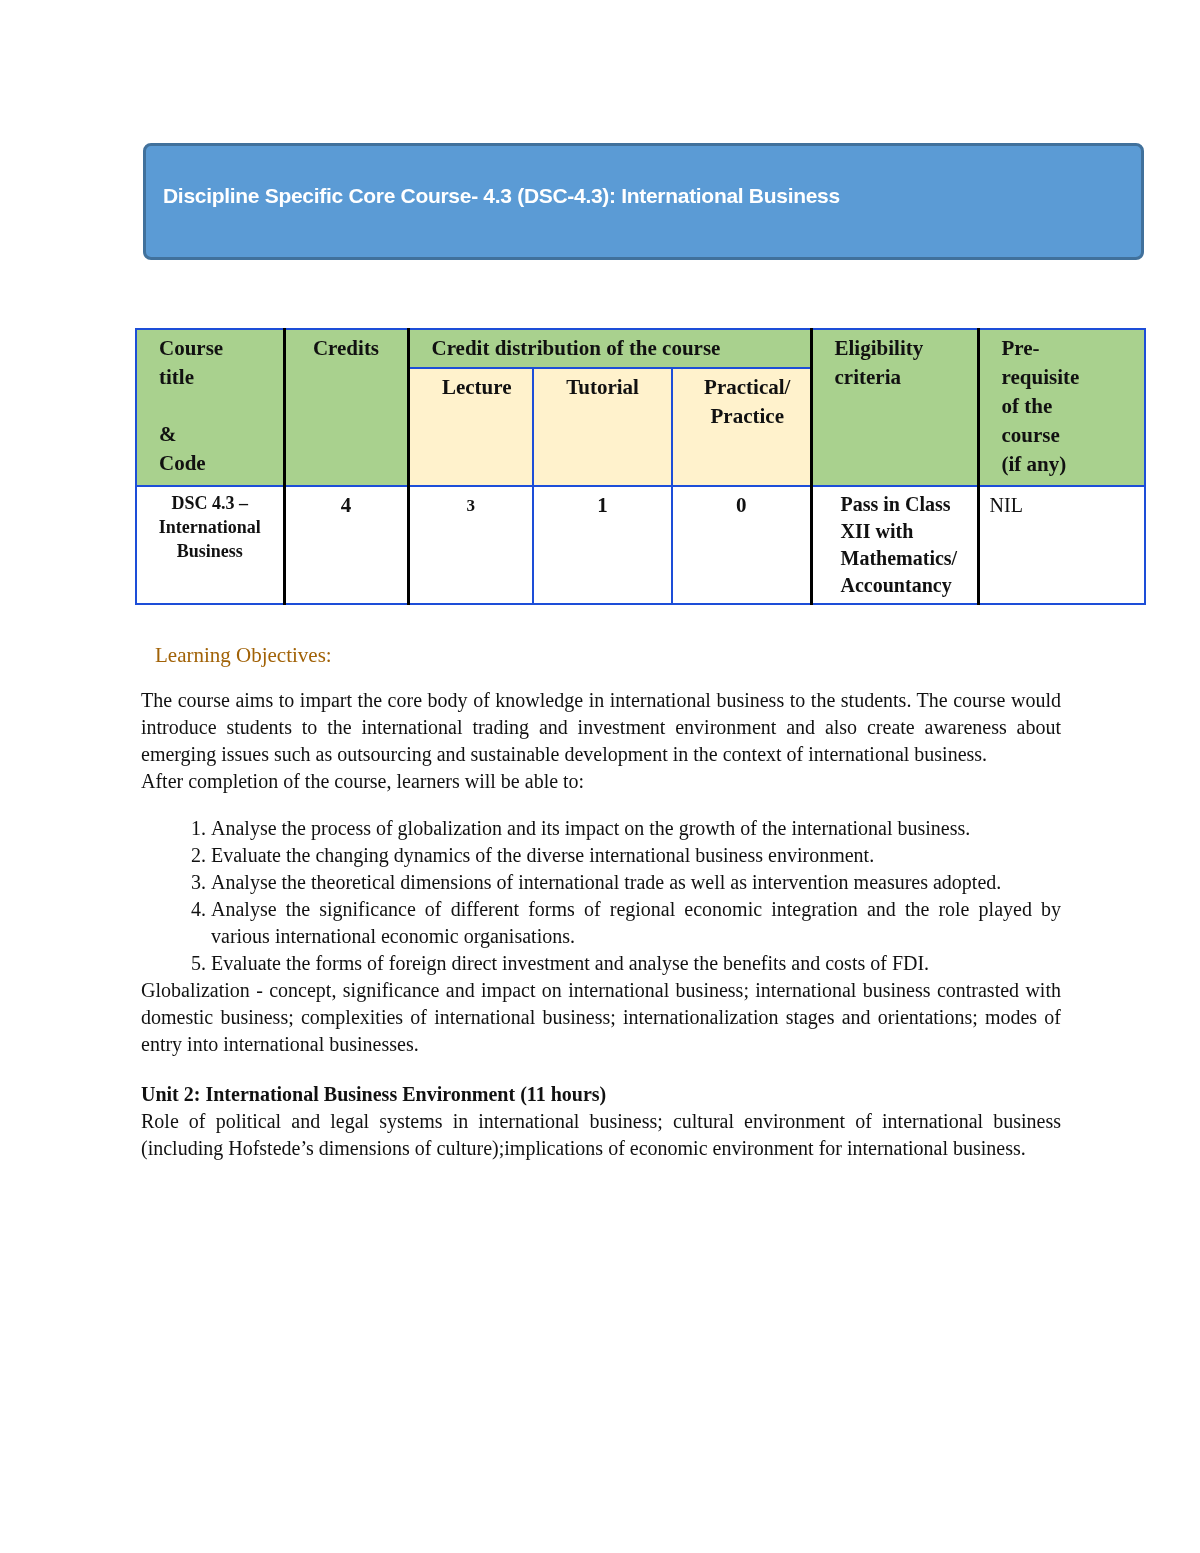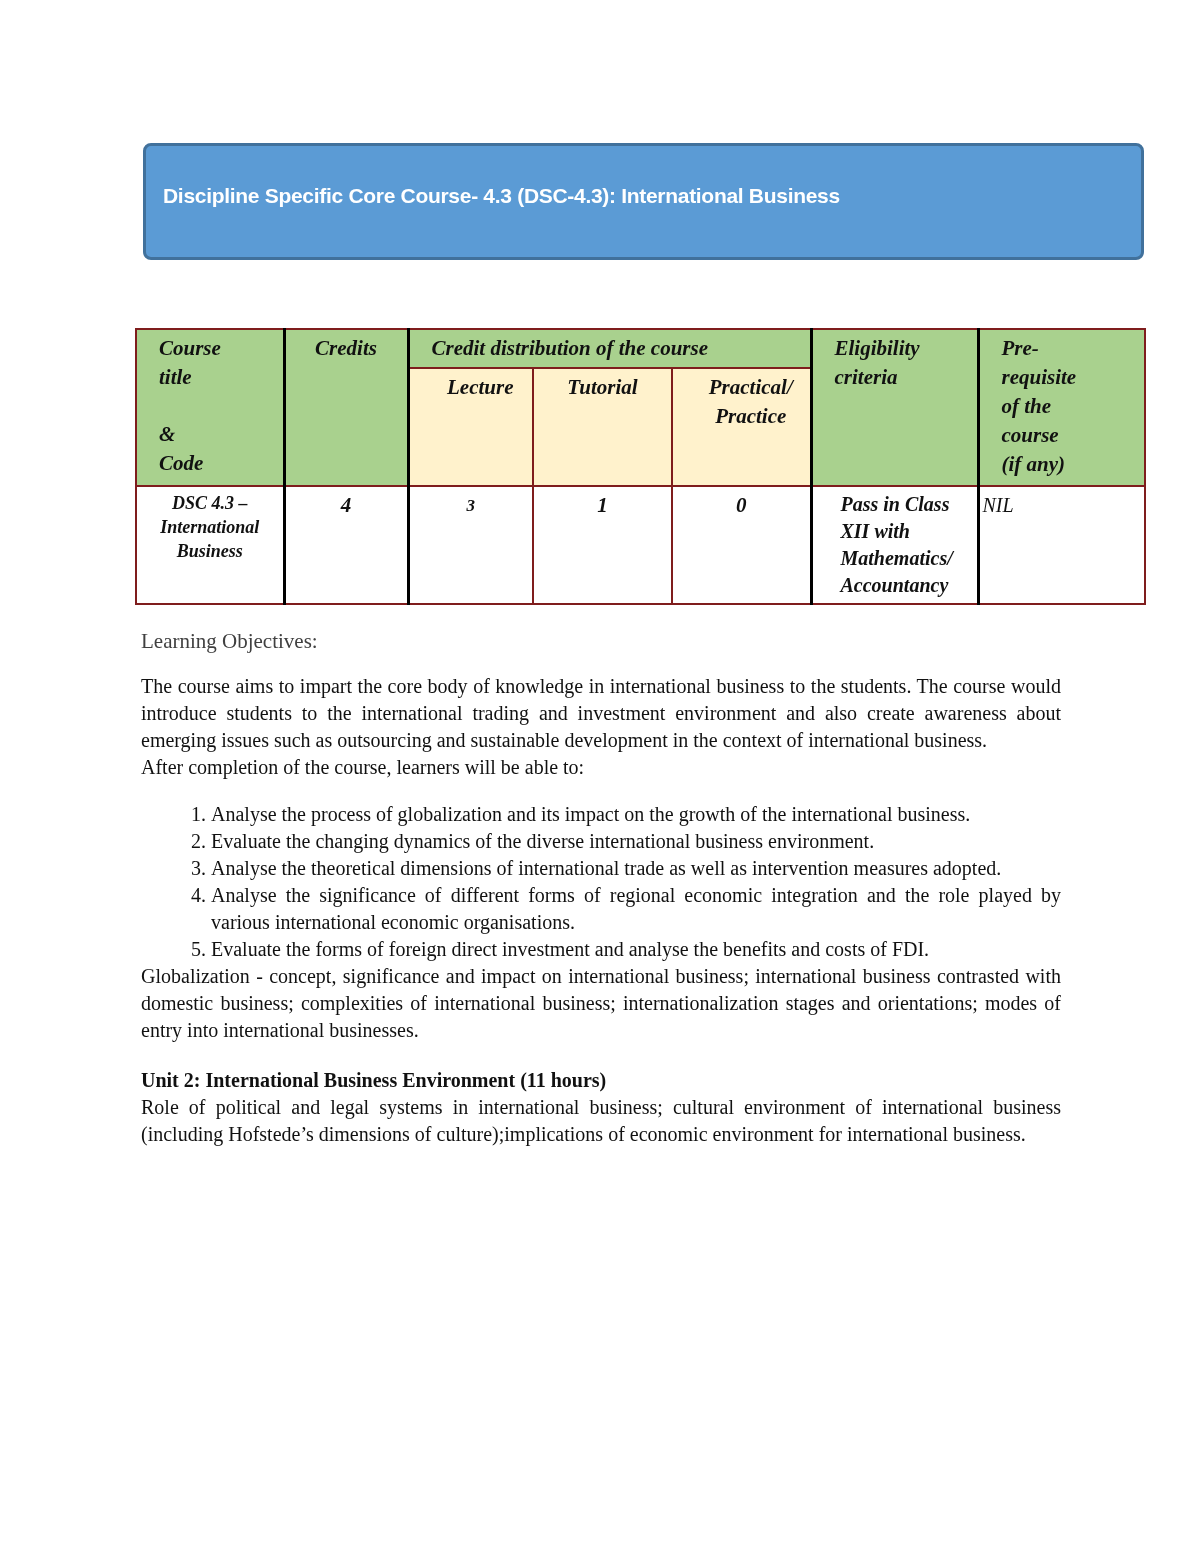--- a/index.html
+++ b/index.html
@@ -17,37 +17,37 @@
       font-family: "Liberation Sans", "DejaVu Sans", sans-serif;
       font-weight: bold; font-size: 21px; color: #ffffff; letter-spacing: -0.3px;
       white-space: nowrap;
     }
     table.course {
       position: absolute; left: 135px; top: 328px; width: 1009px;
       border-collapse: collapse; table-layout: fixed;
       font-size: 21px;
     }
     table.course td {
-      border: 2px solid #7f1d1d; vertical-align: top; padding: 4px 3px; line-height: 29px; font-style: italic;
+      border: 2px solid #1d4ed8; vertical-align: top; padding: 4px 10px; line-height: 29px;
     }
     table.course td.thick-l { border-left: 3px solid #000; }
     .hdr-green { background: #A9D18E; font-weight: bold; }
     .hdr-cream { background: #FFF2CC; font-weight: bold; text-align: center; }
     .center { text-align: center; }
     .data-row td { height: 108px; padding-top: 2px; }
     .data-row .title-cell { font-size: 18px; line-height: 24px; font-weight: bold; text-align: center; }
     .data-row .elig { font-size: 20px; line-height: 27px; font-weight: bold; }
     .data-row .nil { font-size: 20px; font-weight: normal; text-align: left; }
     .practice-sub { line-height: 38px; }
 
     .content {
       position: absolute; left: 141px; top: 628px; width: 920px;
       font-size: 20px; line-height: 27px; color: #111;
     }
-    .section-heading { color: #404040; font-weight: normal; font-size: 21px; margin: 0; }
+    .section-heading { color: #a16207; font-weight: normal; font-size: 21px; margin: 14px; }
     p { margin: 0; }
     .para-gap { margin-top: 18px; }
     .justify { text-align: justify; }
     ol { margin: 20px 0 0 0; padding-left: 70px; }
     ol li { padding-left: 0; text-align: justify; }
     ol li::marker { }
     .unit-head { font-weight: bold; margin-top: 23px; }
     .unit-body { text-align: justify; }
   </style>
 </head>

